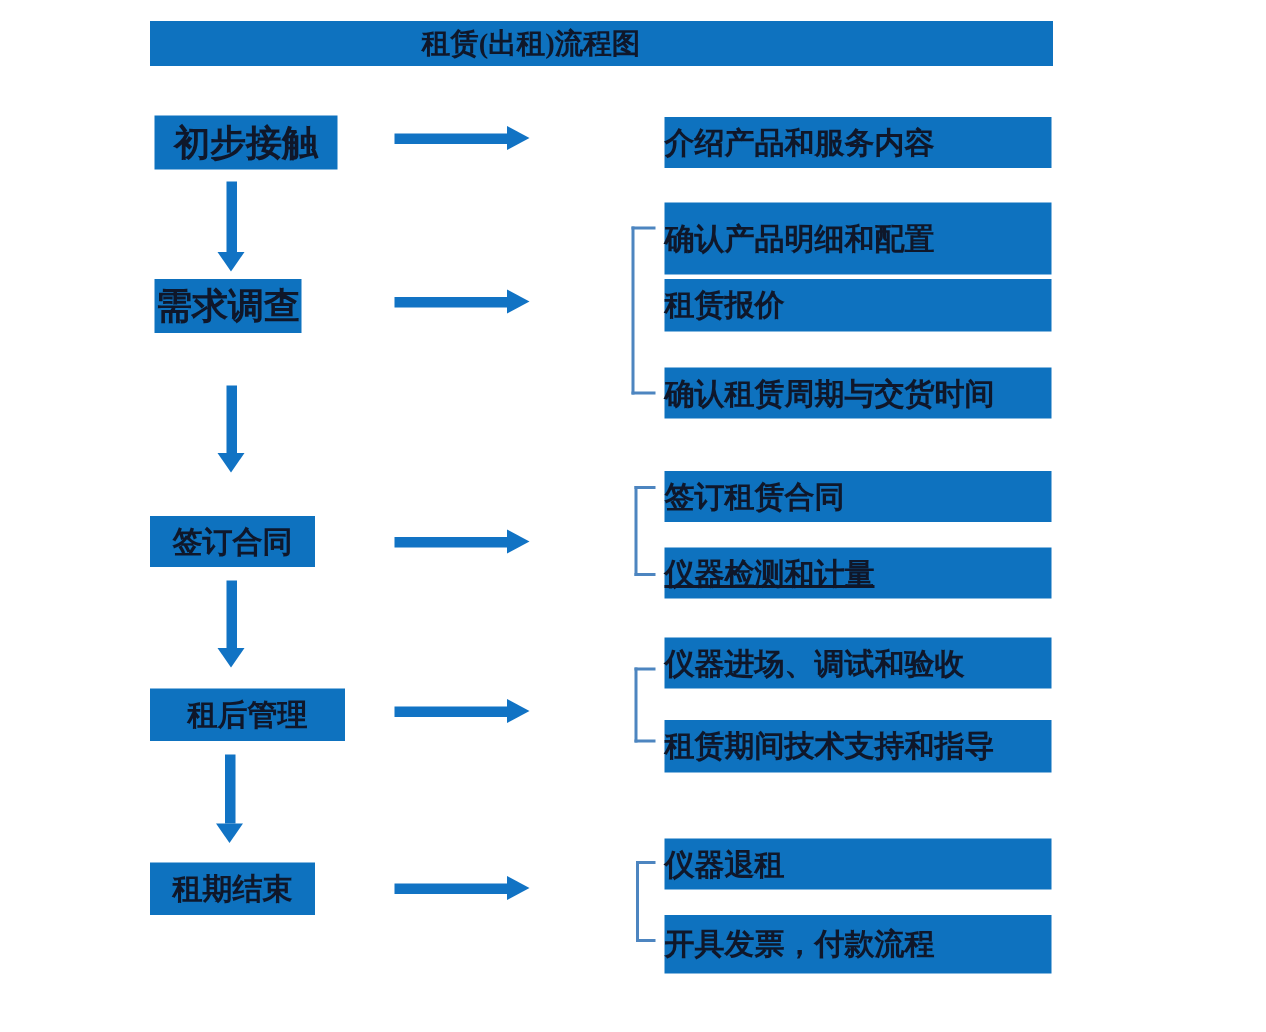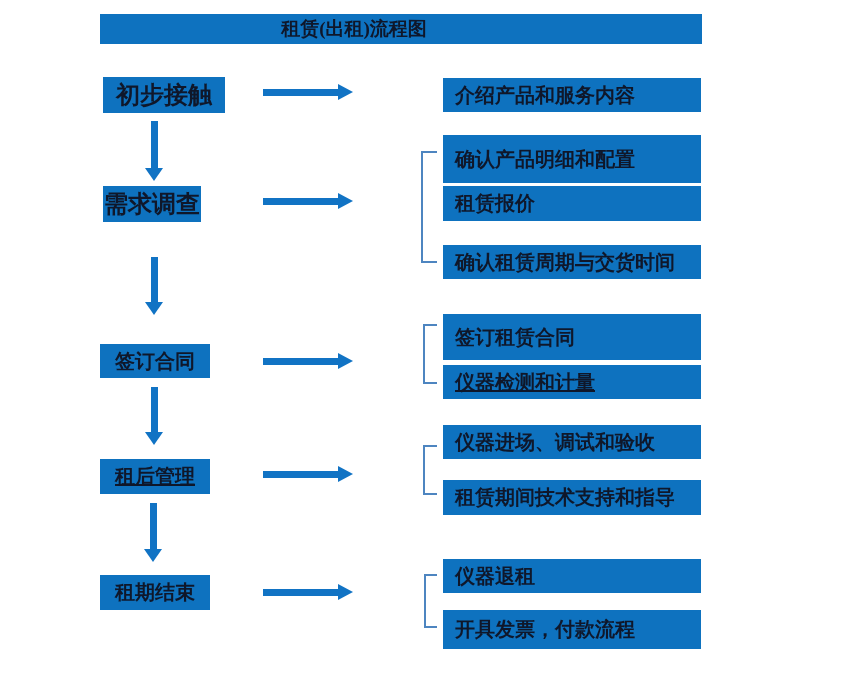--- a/index.html
+++ b/index.html
@@ -27,21 +27,20 @@
     padding-right:94px;
   }
   .step-box{
     font-size:24px;
     justify-content:center;
   }
   .step-box.small{font-size:20px;}
   .detail-box{
     left:443px;width:258px;
     font-size:20px;
-    padding-left:12px;
     justify-content:flex-start;
   }
   
   .h-arrow{
     position:absolute;
     left:263px;width:90px;height:16px;
     display:flex;align-items:center;
   }
   .h-arrow .shaft{flex:1;height:7px;background:var(--arrow-blue,#1173c4);}
   .h-arrow .head{
@@ -75,30 +74,30 @@
 </head>
 <body>
 
 <div class="canvas">
 
   <div class="box title-bar">租赁(出租)流程图</div>
 
   <div class="box step-box" style="left:103px;top:77px;width:122px;height:36px;">初步接触</div>
   <div class="box step-box" style="left:103px;top:186px;width:98px;height:36px;">需求调查</div>
   <div class="box step-box small" style="left:100px;top:344px;width:110px;height:34px;">签订合同</div>
-  <div class="box step-box small" style="left:100px;top:459px;width:110px;height:35px;text-decoration:underline;">租后管理</div>
+  <div class="box step-box small" style="left:100px;top:459px;width:130px;height:35px;">租后管理</div>
   <div class="box step-box small" style="left:100px;top:575px;width:110px;height:35px;">租期结束</div>
 
   <div class="box detail-box" style="top:78px;height:34px;">介绍产品和服务内容</div>
 
   <div class="box detail-box" style="top:135px;height:48px;">确认产品明细和配置</div>
   <div class="box detail-box" style="top:186px;height:35px;">租赁报价</div>
   <div class="box detail-box" style="top:245px;height:34px;">确认租赁周期与交货时间</div>
 
-  <div class="box detail-box" style="top:314px;height:46px;">签订租赁合同</div>
+  <div class="box detail-box" style="top:314px;height:34px;">签订租赁合同</div>
   <div class="box detail-box" style="top:365px;height:34px;text-decoration:underline;">仪器检测和计量</div>
 
   <div class="box detail-box" style="top:425px;height:34px;">仪器进场、调试和验收</div>
   <div class="box detail-box" style="top:480px;height:35px;">租赁期间技术支持和指导</div>
 
   <div class="box detail-box" style="top:559px;height:34px;">仪器退租</div>
   <div class="box detail-box" style="top:610px;height:39px;">开具发票，付款流程</div>
 
   <div class="h-arrow" style="top:84px;">
       <div class="shaft"></div>

